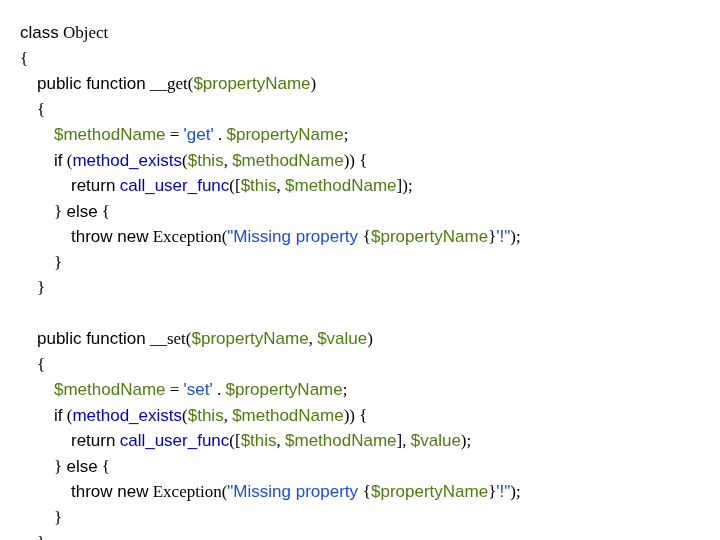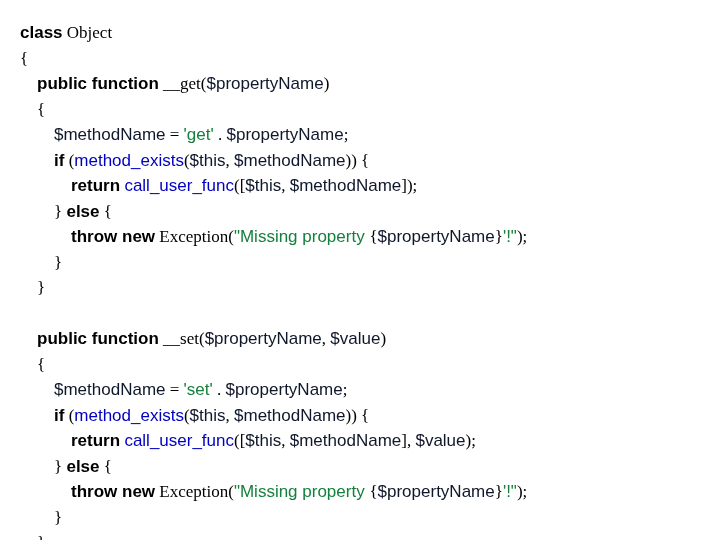--- a/index.html
+++ b/index.html
@@ -10,22 +10,22 @@
     font-size: 17px;
     line-height: 1.5;
     color: #000;
     width: 720px;
     height: 540px;
     box-sizing: border-box;
   }
   .code {
     white-space: pre;
   }
-  .kw { font-weight: bold; color: #000; }
+  .kw { font-weight: normal; color: #000; }
   .plain { color: #000; font-family: Liberation Serif, serif; }
   .fn { color: #0000c0; margin-top: 36px; }
-  .var { color: #0f172a; }
-  .str { color: #15803d; }
+  .var { color: #4d7c0f; }
+  .str { color: #1d4ed8; }
 </style>
 </head>
 <body>
 
 <div class="code" id="code"><div><span class="kw">class</span><span class="plain"> Object</span></div><div><span class="plain">{</span></div><div><span class="plain">    </span><span class="kw">public function</span><span class="plain"> __get(</span><span class="var">$propertyName</span><span class="plain">)</span></div><div><span class="plain">    {</span></div><div><span class="plain">        </span><span class="var">$methodName</span><span class="plain"> = </span><span class="str">'get'</span><span class="plain"> . </span><span class="var">$propertyName</span><span class="plain">;</span></div><div><span class="plain">        </span><span class="kw">if</span><span class="plain"> (</span><span class="fn">method_exists</span><span class="plain">(</span><span class="var">$this</span><span class="plain">, </span><span class="var">$methodName</span><span class="plain">)) {</span></div><div><span class="plain">            </span><span class="kw">return</span><span class="plain"> </span><span class="fn">call_user_func</span><span class="plain">([</span><span class="var">$this</span><span class="plain">, </span><span class="var">$methodName</span><span class="plain">]);</span></div><div><span class="plain">        } </span><span class="kw">else</span><span class="plain"> {</span></div><div><span class="plain">            </span><span class="kw">throw new</span><span class="plain"> Exception(</span><span class="str">"Missing property </span><span class="plain">{</span><span class="var">$propertyName</span><span class="plain">}</span><span class="str">'!"</span><span class="plain">);</span></div><div><span class="plain">        }</span></div><div><span class="plain">    }</span></div><div>&nbsp;</div><div><span class="plain">    </span><span class="kw">public function</span><span class="plain"> __set(</span><span class="var">$propertyName</span><span class="plain">, </span><span class="var">$value</span><span class="plain">)</span></div><div><span class="plain">    {</span></div><div><span class="plain">        </span><span class="var">$methodName</span><span class="plain"> = </span><span class="str">'set'</span><span class="plain"> . </span><span class="var">$propertyName</span><span class="plain">;</span></div><div><span class="plain">        </span><span class="kw">if</span><span class="plain"> (</span><span class="fn">method_exists</span><span class="plain">(</span><span class="var">$this</span><span class="plain">, </span><span class="var">$methodName</span><span class="plain">)) {</span></div><div><span class="plain">            </span><span class="kw">return</span><span class="plain"> </span><span class="fn">call_user_func</span><span class="plain">([</span><span class="var">$this</span><span class="plain">, </span><span class="var">$methodName</span><span class="plain">], </span><span class="var">$value</span><span class="plain">);</span></div><div><span class="plain">        } </span><span class="kw">else</span><span class="plain"> {</span></div><div><span class="plain">            </span><span class="kw">throw new</span><span class="plain"> Exception(</span><span class="str">"Missing property </span><span class="plain">{</span><span class="var">$propertyName</span><span class="plain">}</span><span class="str">'!"</span><span class="plain">);</span></div><div><span class="plain">        }</span></div><div><span class="plain">    }</span></div></div>
 
 </body></html>

